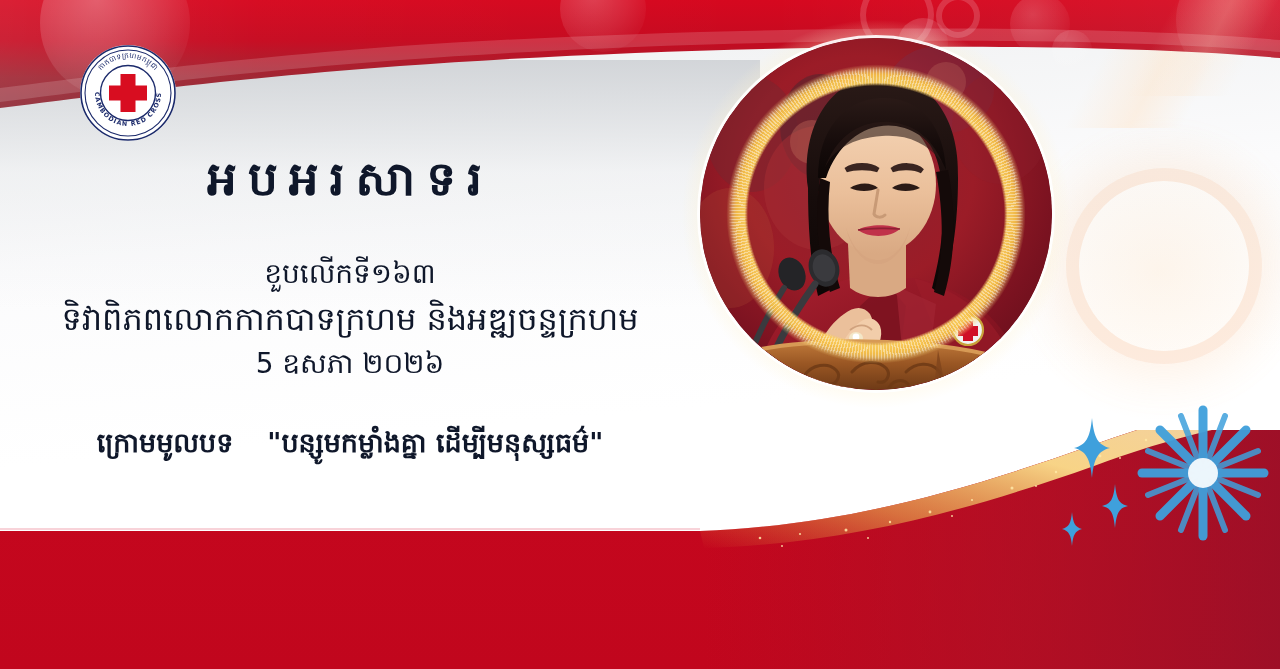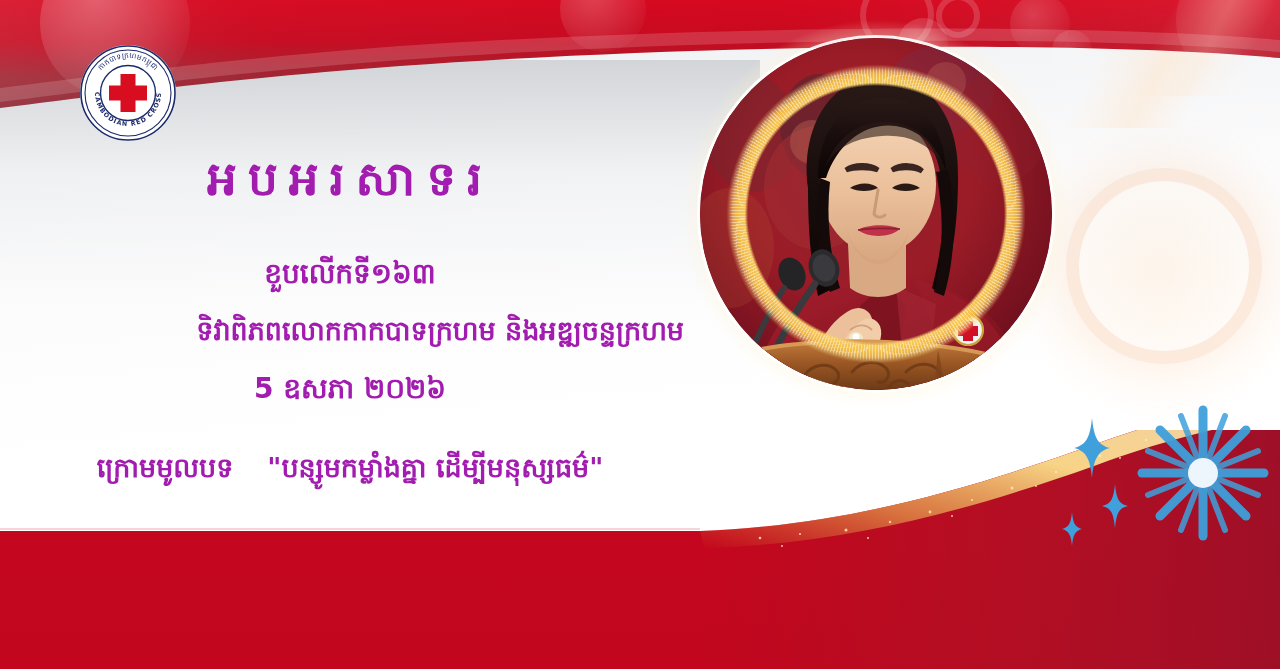--- a/index.html
+++ b/index.html
@@ -105,33 +105,33 @@
   
   .starburst{position:absolute;left:1128px;top:398px;width:150px;height:150px;}
   .starburst svg{display:block;width:150px;height:150px;}
   .sparkle{position:absolute;}
   .sparkle svg{display:block;}
 
   
   .text-block{
     position:absolute;left:0;top:150px;width:700px;
     text-align:center;
-    color:#a21caf;
+    color:#0f172a;
   }
   .headline{
     font-size:47px;font-weight:bold;letter-spacing:11px;
     line-height:1.22;
     margin:0 0 46px 0;
     text-shadow:0 1px 0 rgba(255,255,255,.85);
   }
   .sub-line{
-    font-size:28px;font-weight:bold;line-height:1.5;margin:16px;
+    font-size:28px;font-weight:normal;line-height:1.5;margin:0;
     text-shadow:0 1px 0 rgba(255,255,255,.7);
   }
-  .sub-line.l2{font-size:27px;text-align:right;}
+  .sub-line.l2{font-size:32px;}
   .theme-line{
     font-size:27px;font-weight:bold;margin:38px 0 0 0;line-height:1.45;
     text-shadow:0 1px 0 rgba(255,255,255,.7);
   }
   .theme-gap{display:inline-block;width:34px;}
 </style>
 </head>
 <body>
 
 <div id="poster">

